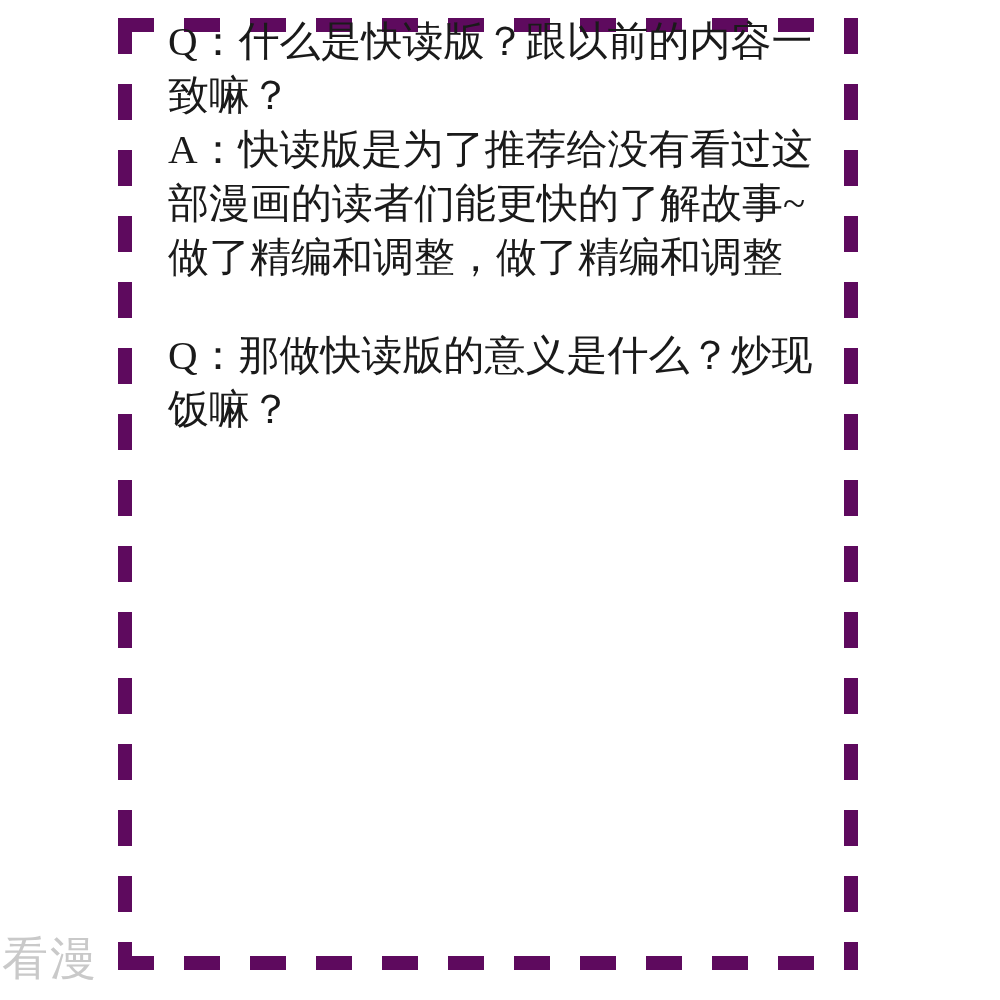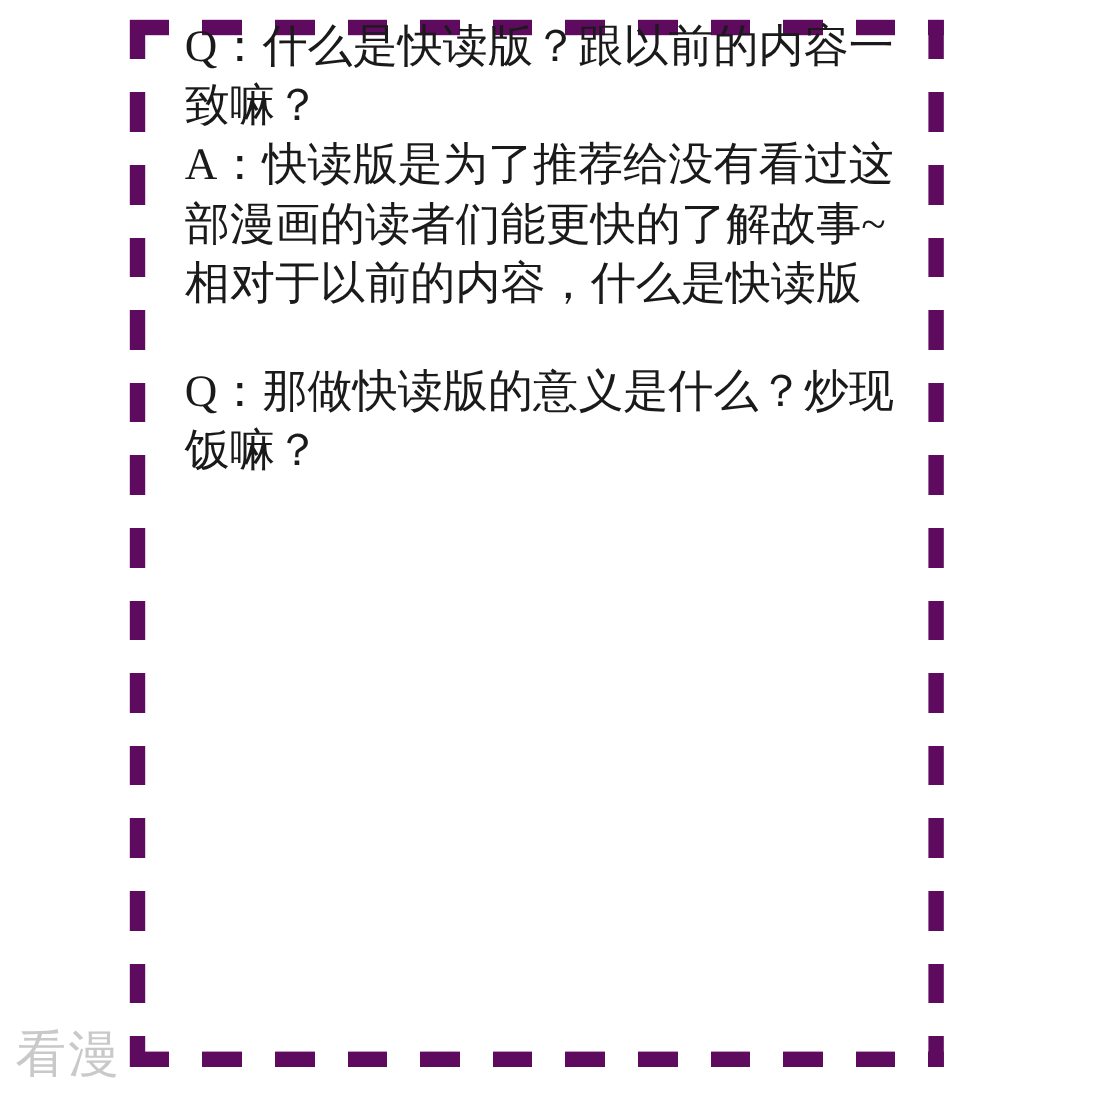--- a/index.html
+++ b/index.html
@@ -71,21 +71,21 @@
     line-height: 54px;
     color: #1a1a1a;
     letter-spacing: 0px;
     white-space: pre-wrap;
     font-family: "Liberation Serif", serif;
   }
 
   
   #watermark {
     position: absolute;
-    left: 14px;
+    left: 2px;
     bottom: 16px;
     font-size: 46px;
     line-height: 50px;
     color: #c9c9c9;
     font-family: "Liberation Serif", serif;
     letter-spacing: 2px;
     user-select: none;
     margin-top: 24px;
   }
 </style>
@@ -96,21 +96,21 @@
   <div class="edge edge-top"></div>
   <div class="edge edge-bottom"></div>
   <div class="edge edge-left"></div>
   <div class="edge edge-right"></div>
 </div>
 
 <div id="content">
 
   <div class="qa-block">
     <div class="line">Q：什么是快读版？跟以前的内容一致嘛？</div>
-    <div class="line">A：快读版是为了推荐给没有看过这部漫画的读者们能更快的了解故事~相对于以前的内容，什么是快读版</div>
+    <div class="line">A：快读版是为了推荐给没有看过这部漫画的读者们能更快的了解故事~做了精编和调整，做了精编和调整</div>
   </div>
 
   <div class="qa-block">
     <div class="line">Q：那做快读版的意义是什么？炒现饭嘛？</div>
   </div>
 
 </div>
 
 <div id="watermark">看漫</div>
 

